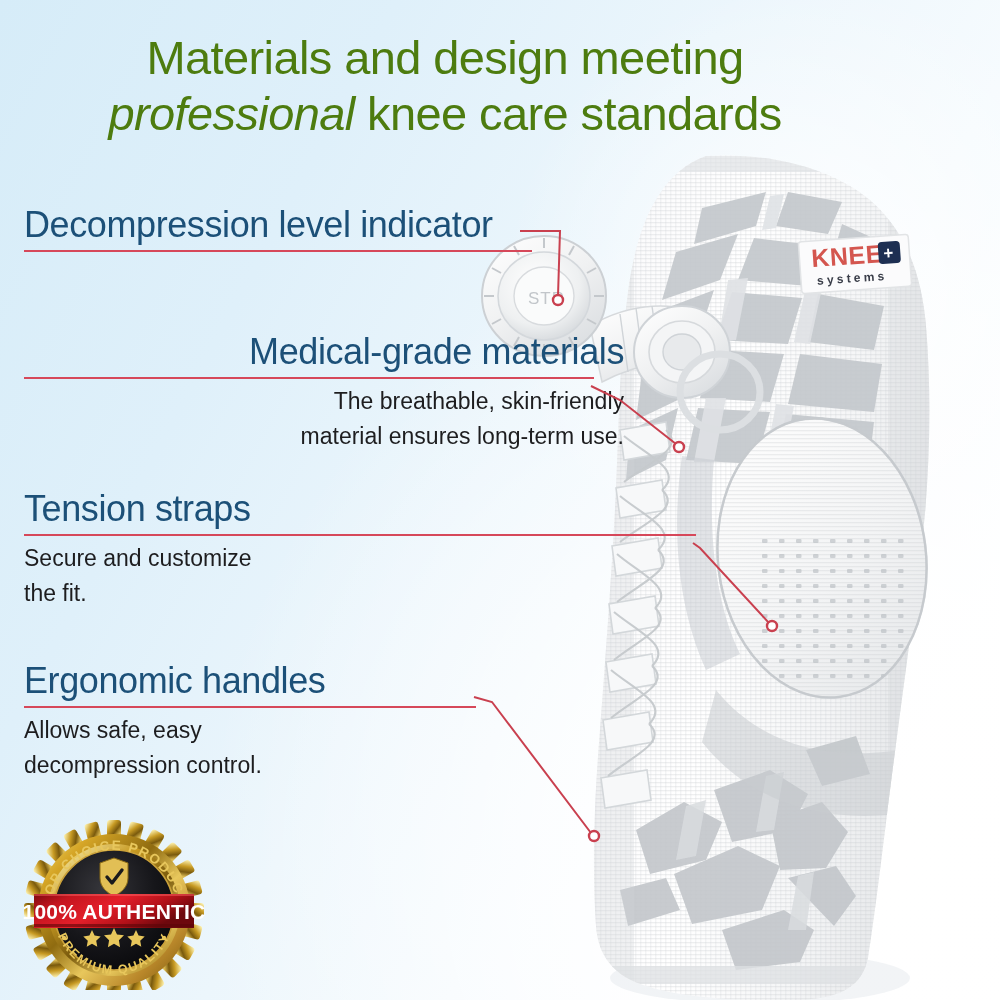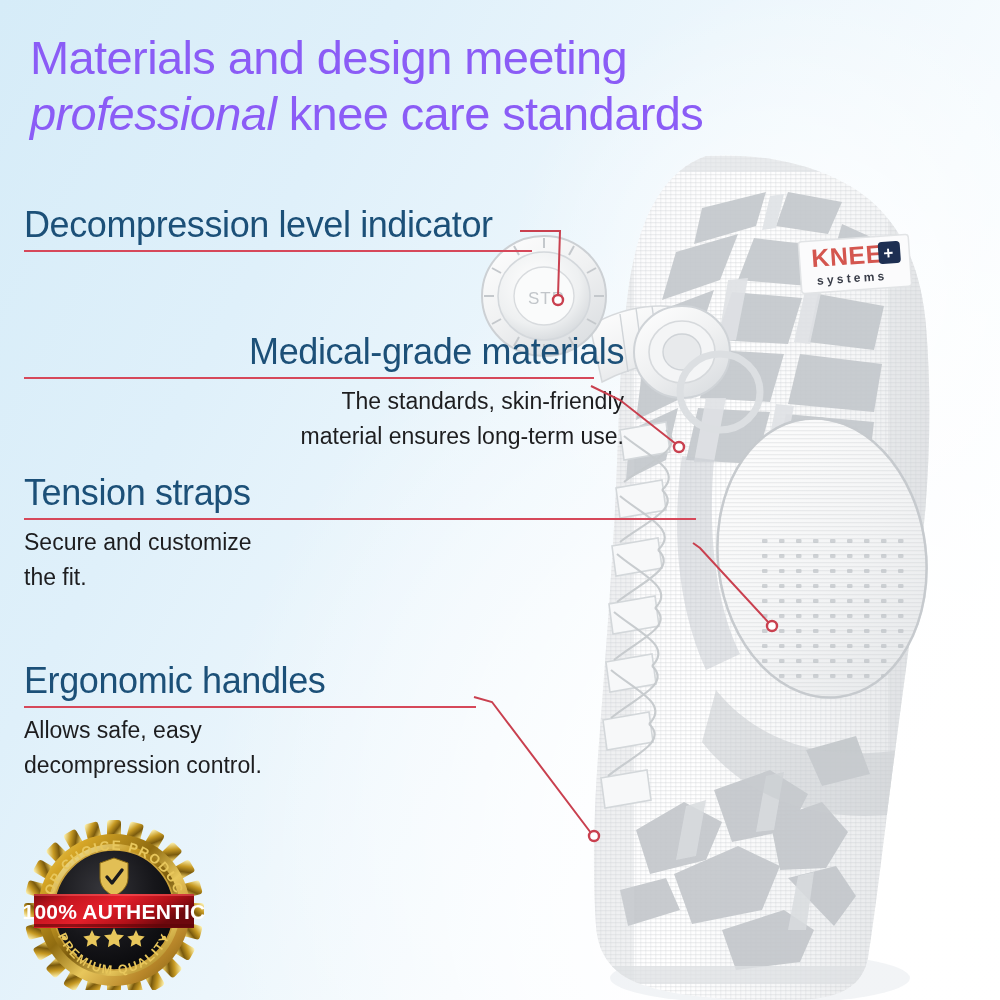--- a/index.html
+++ b/index.html
@@ -22,40 +22,41 @@
     background:radial-gradient(ellipse at 50% 50%, rgba(255,255,255,0.9) 0%, rgba(255,255,255,0) 62%);
   }
 
   
   .product{position:absolute;left:470px;top:130px;width:540px;height:880px;}
   .product svg{display:block;width:100%;height:100%;}
 
   
   .header{position:absolute;left:30px;top:30px;width:830px;}
   .title-line{
-    color:#8b5cf6;font-size:47px;line-height:56px;letter-spacing:-0.6px;font-weight:400;
+    color:#4d7c0f;font-size:47px;line-height:56px;letter-spacing:-0.6px;font-weight:400;
     white-space:nowrap;
+    text-align:center;
   }
   .title-em{font-style:italic;}
 
   
   .feature{position:absolute;left:24px;width:600px;}
   .feat-head{
     color:#1c5078;font-size:36px;line-height:42px;letter-spacing:-0.4px;font-weight:400;
     white-space:nowrap;
   }
   .feat-rule{height:2px;background:#d6485a;margin-top:4px;width:508px;}
   .feat-body{
     color:#1d1d1f;font-size:23px;line-height:35px;font-weight:400;margin-top:5px;
     white-space:pre-line;
   }
 
   #feature-0{top:176px;margin-top:28px;}
   #feature-1{top:331px;text-align:right;}
-  #feature-2{top:472px;}
+  #feature-2{top:488px;}
   #feature-3{top:660px;}
 
   #feature-0 .feat-rule{width:508px;}
   #feature-1 .feat-rule{width:570px;}
   #feature-2 .feat-rule{width:672px;}
   #feature-3 .feat-rule{width:452px;}
 
   
   .callouts{position:absolute;inset:0;pointer-events:none;}
 
@@ -292,21 +293,21 @@
   </div>
 
   <div class="feature" id="feature-0">
     <div class="feat-head">Decompression level indicator</div>
     <div class="feat-rule"></div>
   </div>
 
   <div class="feature" id="feature-1">
     <div class="feat-head">Medical-grade materials</div>
     <div class="feat-rule"></div>
-    <div class="feat-body">The standards, skin-friendly
+    <div class="feat-body">The breathable, skin-friendly
 material ensures long-term use.</div>
   </div>
 
   <div class="feature" id="feature-2">
     <div class="feat-head">Tension straps</div>
     <div class="feat-rule"></div>
     <div class="feat-body">Secure and customize
 the fit.</div>
   </div>
 

